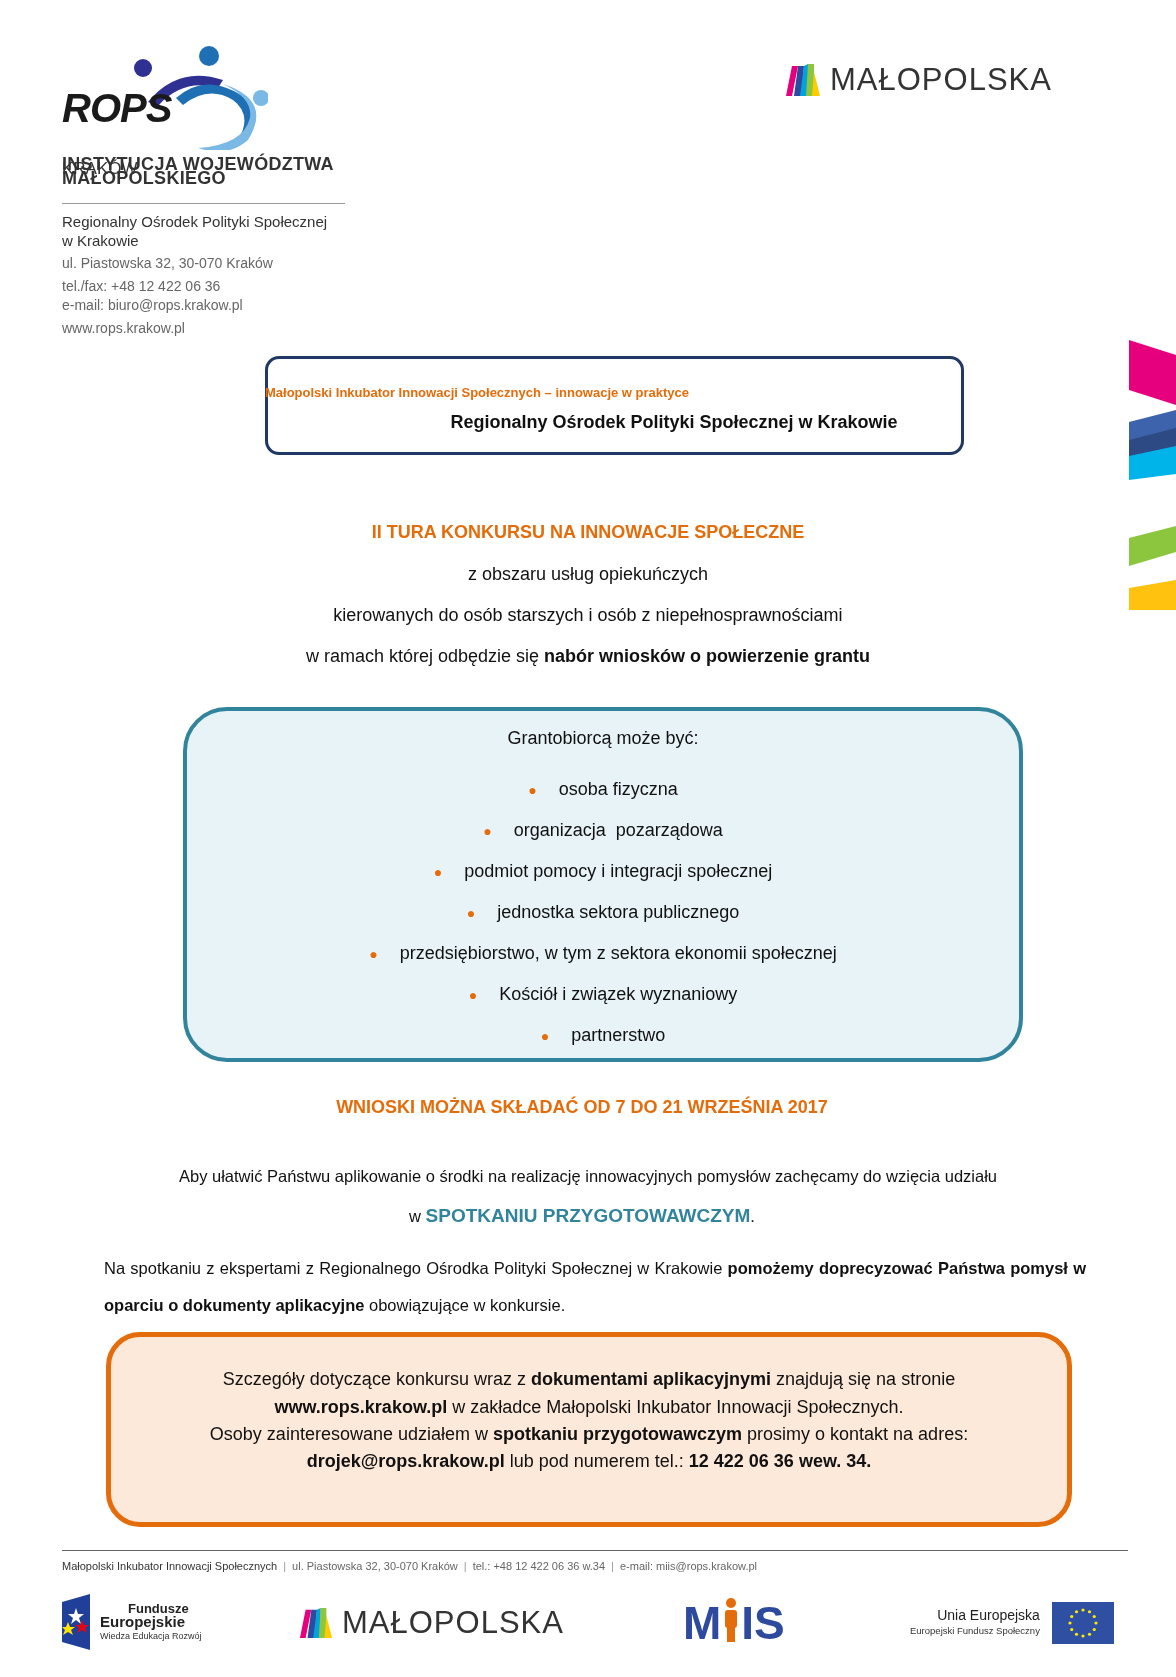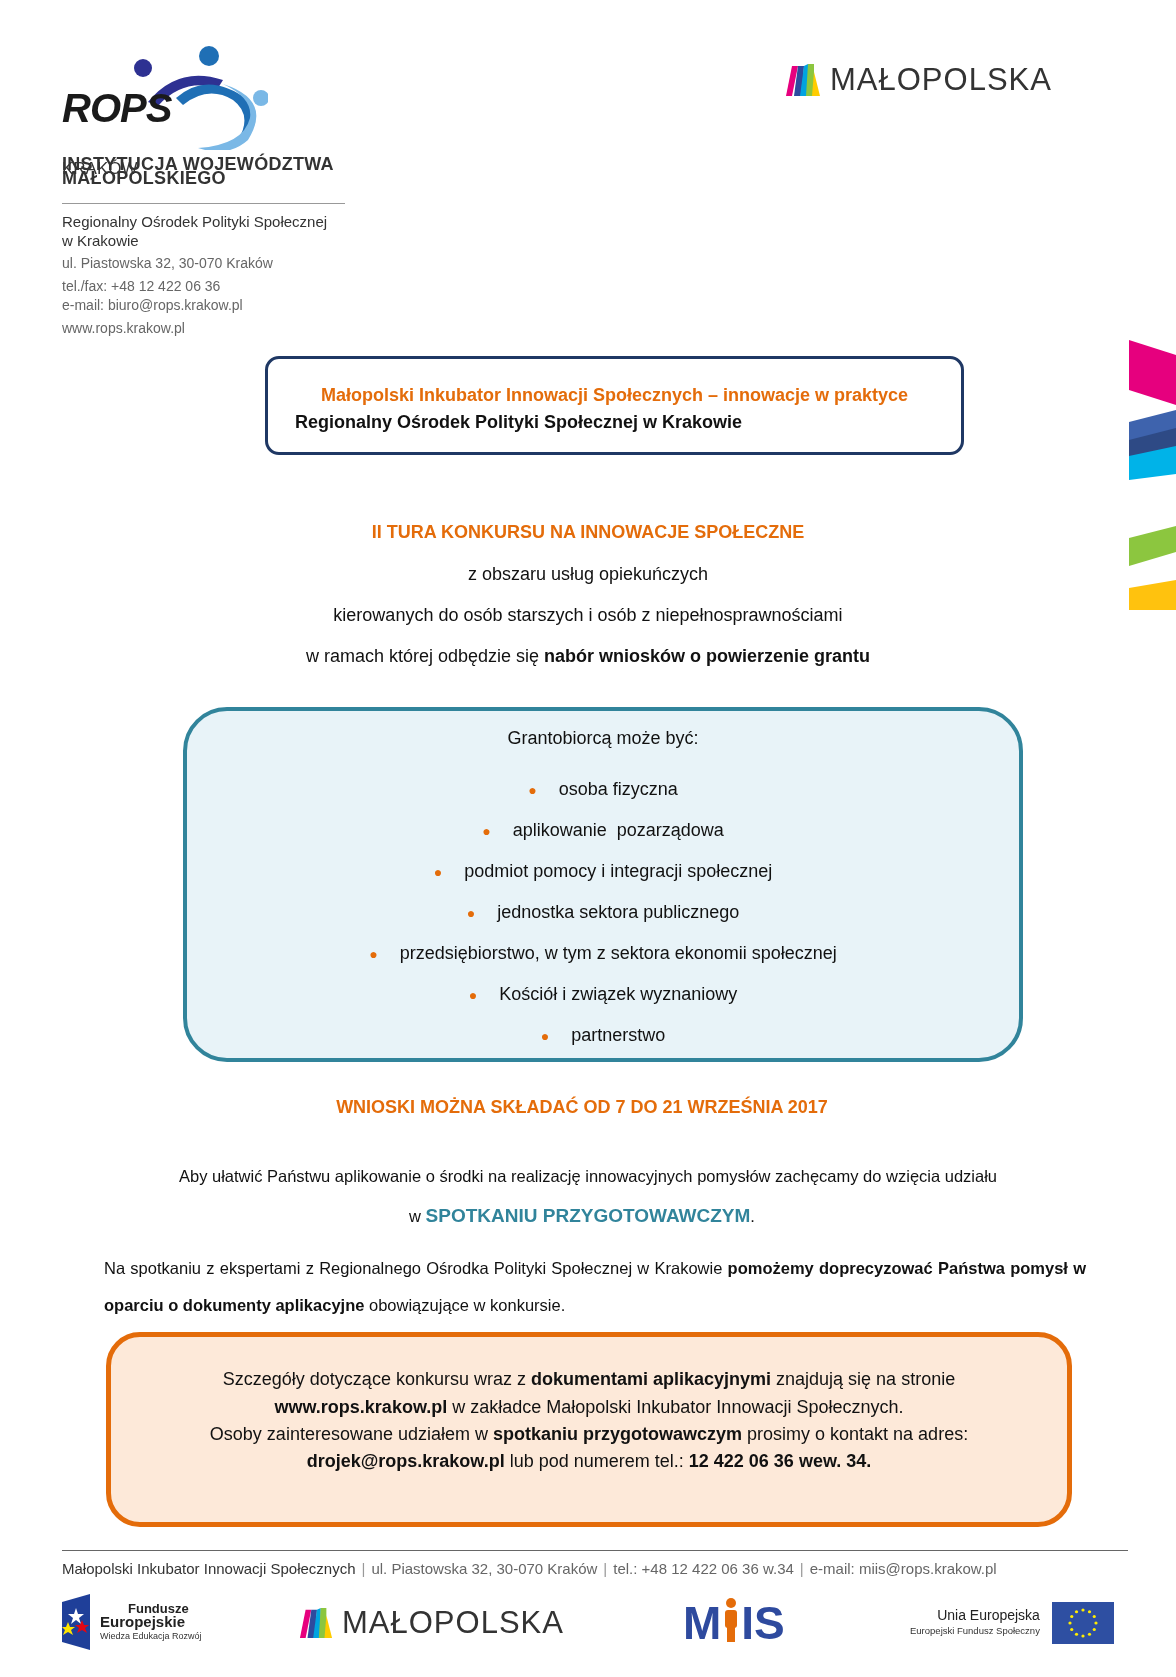--- a/index.html
+++ b/index.html
@@ -22,39 +22,39 @@
 
   
   .malo { display:flex; align-items:center; gap:8px; }
   .malo-word { font-size:31px; color:#333; letter-spacing:1px; }
 
   
   #stripes { right:0; top:340px; width:47px; height:270px; }
 
   
   #hdr-box { left:265px; top:356px; width:699px; height:99px; border:3px solid #1f3864; border-radius:14px; box-sizing:border-box; }
-  .hdr-t1 { top:385px; left:265px; width:699px; text-align:center; font-size:18px; font-weight:bold; }
-  .hdr-t2 { top:412px; left:265px; width:788px; text-align:left; font-size:18px; font-weight:bold; padding-left:30px; box-sizing:border-box; }
+  .hdr-t1 { top:385px; left:265px; width:699px; text-align:left; font-size:13px; font-weight:bold; }
+  .hdr-t2 { top:412px; left:265px; width:788px; text-align:center; font-size:18px; font-weight:bold; padding-left:30px; box-sizing:border-box; }
 
   .body-line { font-size:18px; }
 
   
   #blue-box { left:183px; top:707px; width:840px; height:355px; border:4px solid #31849b; border-radius:44px; background:#e8f3f8; box-sizing:border-box; }
   .bl { font-size:18px; }
   .bullet { color:#e46c0a; margin-right:22px; font-size:14px; }
 
   
   #or-box { left:106px; top:1332px; width:966px; height:195px; border:5px solid #e46c0a; border-radius:34px; background:#fde9d9; box-sizing:border-box; }
   .or-line { left:106px; width:966px; text-align:center; font-size:18px; }
 
   .para { left:104px; width:982px; font-size:16.5px; text-align:justify; }
 
   
   .ft-rule { left:62px; top:1550px; width:1066px; height:1px; background:#666; }
-  .ft-text { left:62px; top:1560px; font-size:15px; color:#333; white-space:nowrap; }
+  .ft-text { left:62px; top:1560px; font-size:11px; color:#333; white-space:nowrap; }
   .ft-text .sep { color:#999; margin:0 6px; }
   .ft-text .light { color:#666; }
 </style>
 </head>
 <body>
 
 <svg id="rops-logo" class="abs" viewBox="0 0 210 110">
   <circle cx="85" cy="28" r="9" fill="#2e3192"></circle>
   <path d="M90 62 Q120 25 165 40 L160 48 Q125 38 100 66 Z" fill="#2e3192"></path>
   <circle cx="151" cy="16" r="10" fill="#1f6fb5"></circle>
@@ -106,21 +106,21 @@
 <div class="abs center body-line" style="top:564px;">z obszaru usług opiekuńczych</div>
 <div class="abs center body-line" style="top:605px;">kierowanych do osób starszych i osób z niepełnosprawnościami</div>
 <div class="abs center body-line" style="top:646px;">
   <span>w ramach której odbędzie się </span><b>nabór wniosków o powierzenie grantu</b>
 </div>
 
 <div id="blue-box" class="abs"></div>
 <div class="abs bl" style="left:183px; width:840px; text-align:center; top:728px;">Grantobiorcą może być:</div>
 <div id="grantee-list" class="abs" style="left:183px; width:840px; top:769px;">
     <div style="text-align: center; font-size: 18px; height: 41px; line-height: 41px;"><span class="bullet">●</span><span style="white-space: pre;">osoba fizyczna</span></div>
-    <div style="text-align: center; font-size: 18px; height: 41px; line-height: 41px;"><span class="bullet">●</span><span style="white-space: pre;">aplikowanie  pozarządowa</span></div>
+    <div style="text-align: center; font-size: 18px; height: 41px; line-height: 41px;"><span class="bullet">●</span><span style="white-space: pre;">organizacja  pozarządowa</span></div>
     <div style="text-align: center; font-size: 18px; height: 41px; line-height: 41px;"><span class="bullet">●</span><span style="white-space: pre;">podmiot pomocy i integracji społecznej</span></div>
     <div style="text-align: center; font-size: 18px; height: 41px; line-height: 41px;"><span class="bullet">●</span><span style="white-space: pre;">jednostka sektora publicznego</span></div>
     <div style="text-align: center; font-size: 18px; height: 41px; line-height: 41px;"><span class="bullet">●</span><span style="white-space: pre;">przedsiębiorstwo, w tym z sektora ekonomii społecznej</span></div>
     <div style="text-align: center; font-size: 18px; height: 41px; line-height: 41px;"><span class="bullet">●</span><span style="white-space: pre;">Kościół i związek wyznaniowy</span></div>
     <div style="text-align: center; font-size: 18px; height: 41px; line-height: 41px;"><span class="bullet">●</span><span style="white-space: pre;">partnerstwo</span></div>
   </div>
 
 <div class="abs center orange body-line" style="top:1097px; font-weight:bold; left:-6px;">WNIOSKI MOŻNA SKŁADAĆ OD 7 DO 21 WRZEŚNIA 2017</div>
 
 <div class="abs center" style="top:1167px; font-size:16.5px;">Aby ułatwić Państwu aplikowanie o środki na realizację innowacyjnych pomysłów zachęcamy do wzięcia udziału</div>

